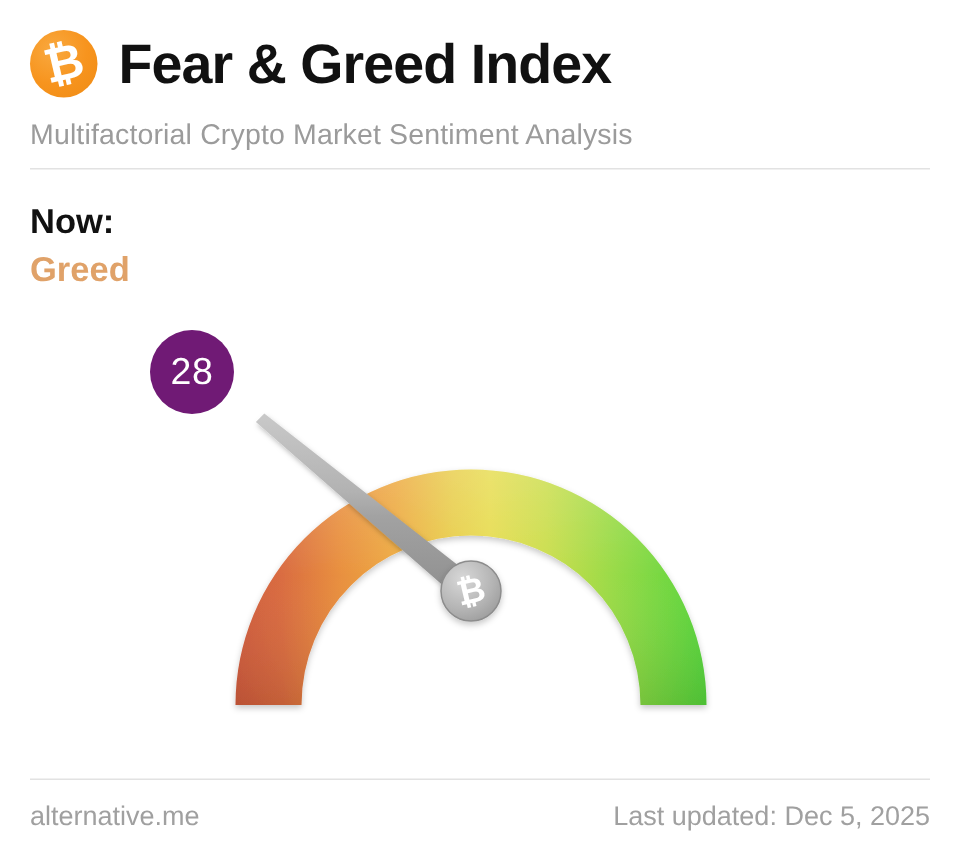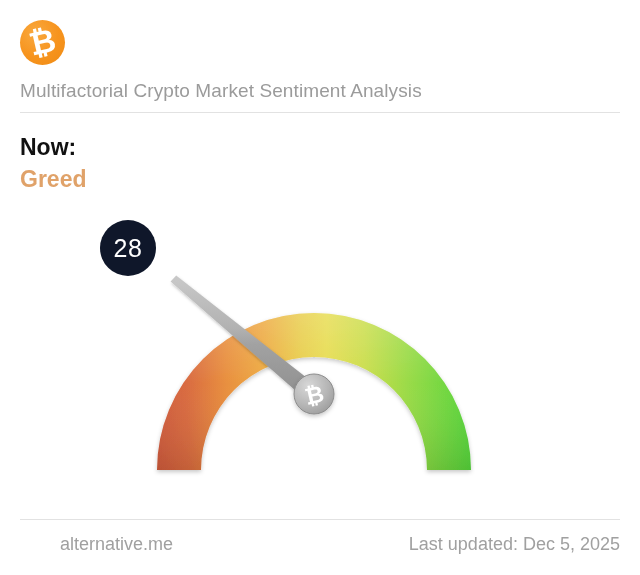--- a/index.html
+++ b/index.html
@@ -112,42 +112,41 @@
   .gauge-svg { display: block; }
 
   
   .value-badge {
     position: absolute;
     left: 100px;
     top: 220px;
     width: 56px;
     height: 56px;
     border-radius: 50%;
-    background: #0f172a;
+    background: #701a75;
     display: flex;
     align-items: center;
     justify-content: center;
   }
   .value-badge .num {
     color: #ffffff;
     font-size: 25px;
     font-weight: normal;
     line-height: 1;
     letter-spacing: 0.5px;
   }
 
   
   .footer-left {
     position: absolute;
     left: 20px;
     top: 534px;
     font-size: 18px;
     color: #a0a0a0;
     white-space: nowrap;
-    margin-left: 40px;
   }
   .footer-right {
     position: absolute;
     right: 20px;
     top: 534px;
     font-size: 18px;
     color: #a0a0a0;
     white-space: nowrap;
     text-align: left;
   }
@@ -155,20 +154,21 @@
 </head>
 <body>
 
 <div id="app">
 
   <div class="header">
     <div class="brand-row">
       <div class="logo">
         <div class="btc">₿</div>
       </div>
+      <div class="app-title">Fear &amp; Greed Index</div>
     </div>
   </div>
   <div class="app-subtitle">Multifactorial Crypto Market Sentiment Analysis</div>
   <div class="rule rule-top"></div>
 
   <div class="now-label">Now:</div>
   <div class="now-value">Greed</div>
 
   <div class="gauge-wrap">
     <svg class="gauge-svg" width="640" height="300" viewBox="0 0 640 300">

